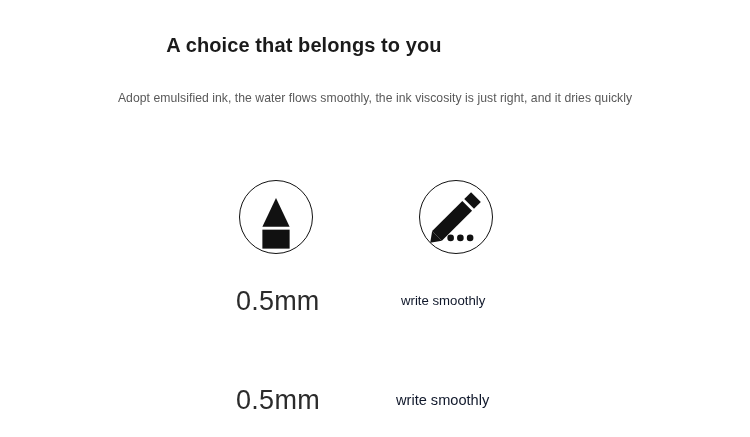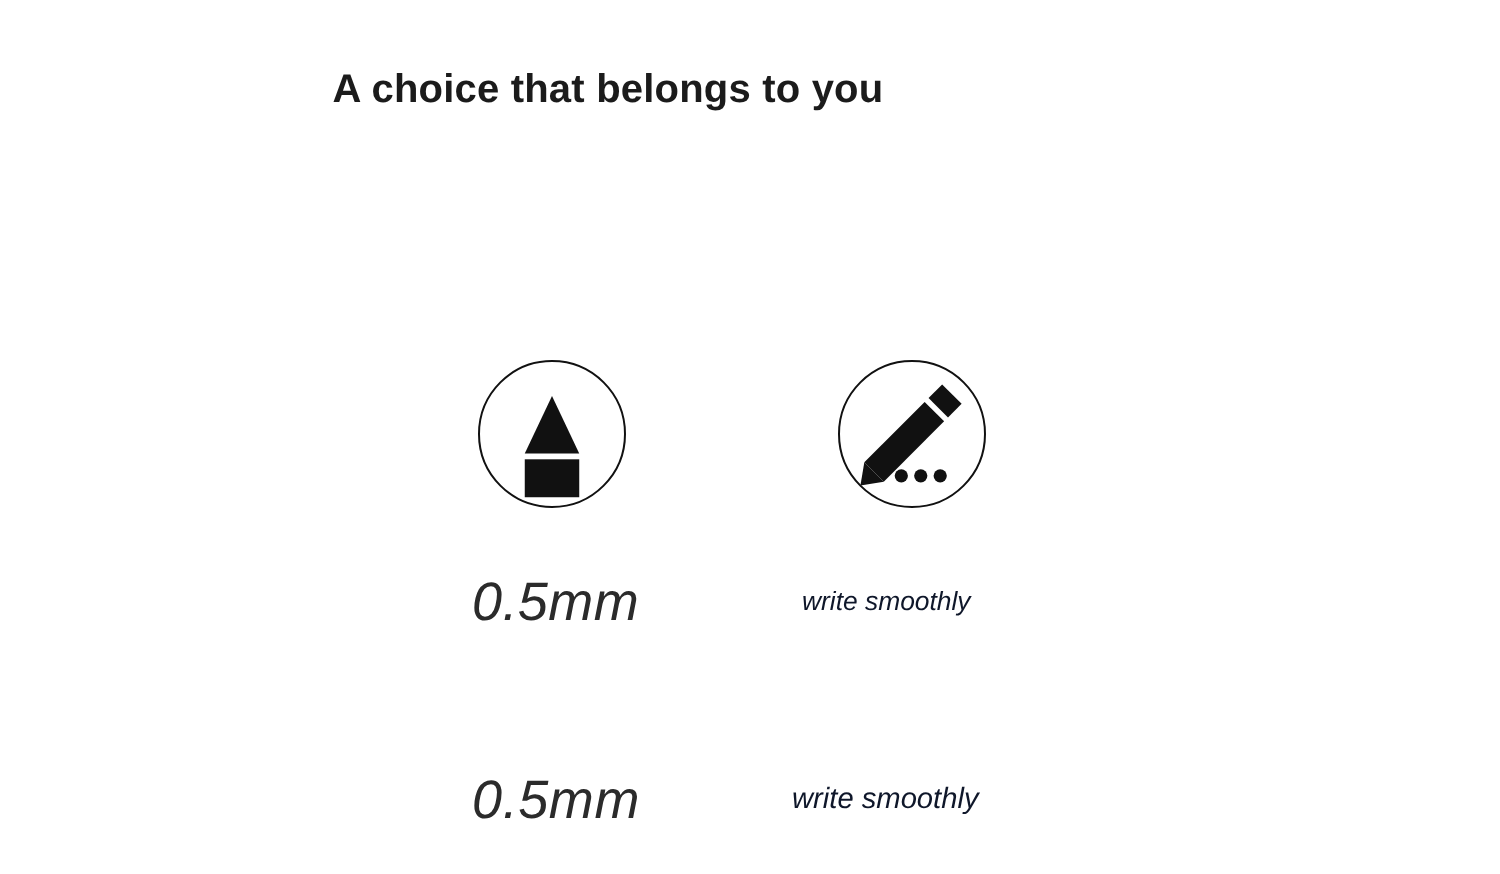--- a/index.html
+++ b/index.html
@@ -65,21 +65,20 @@
 
   #nib-circle  { left: 239px; top: 180px; }
   #pencil-circle { left: 419px; top: 180px; }
 
   
   .feature-row {
     position: absolute;
     left: 0;
     width: 608px;
     height: 34px;
-    font-style: italic;
   }
   #feature-row-primary   { top: 284px; }
   #feature-row-secondary { top: 383px; }
 
   .spec-value {
     position: absolute;
     left: 236px;
     top: 0;
     font-size: 27px;
     font-weight: 300;
@@ -111,20 +110,21 @@
     line-height: 34px;
   }
 </style>
 </head>
 <body>
 
 <div class="page">
 
   <div class="heading-title">A choice that belongs to you</div>
 
+  <div class="heading-subtitle">Adopt emulsified ink, the water flows smoothly, the ink viscosity is just right, and it dries quickly</div>
 
   <div class="icon-circle" id="nib-circle">
     <svg viewBox="0 0 74 74" xmlns="http://www.w3.org/2000/svg">
       <polygon points="37,17.5 51,47 23,47" fill="#111111"></polygon>
       <rect x="23" y="50" width="28" height="19.5" fill="#111111"></rect>
     </svg>
   </div>
 
   <div class="icon-circle" id="pencil-circle">
     <svg viewBox="0 0 74 74" xmlns="http://www.w3.org/2000/svg">

